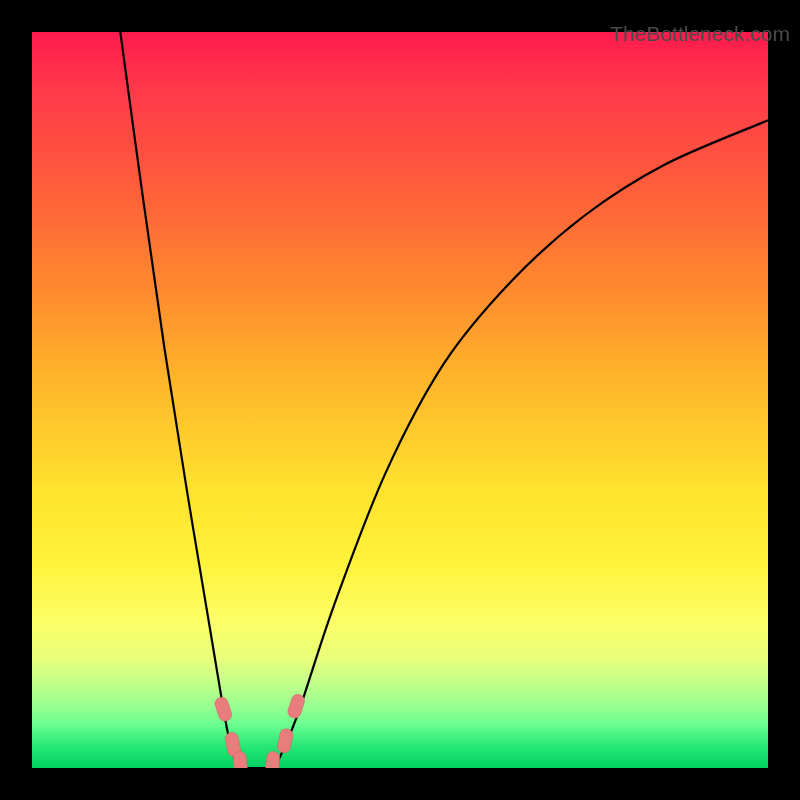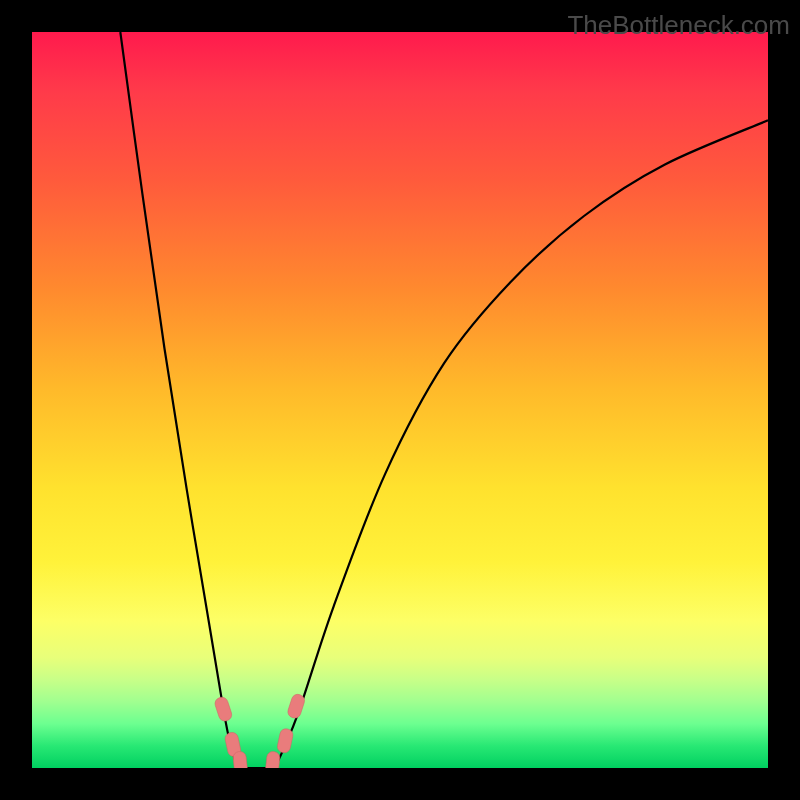--- a/index.html
+++ b/index.html
@@ -39,24 +39,24 @@
       #e8ff7a 85%,
       #c8ff88 88%,
       #a0ff90 91%,
       #6cff90 94%,
       #28e874 97%,
       #00d060 100%
     );
   }
   .watermark {
     position: absolute;
-    top: 10px;
+    top: 22px;
     right: 10px;
     color: #4a4a4a;
-    font-size: 26px;
+    font-size: 21px;
     font-weight: 500;
     letter-spacing: 0px;
   }
   svg.curve {
     position: absolute;
     left: 0;
     top: 0;
     width: 736px;
     height: 736px;
   }

